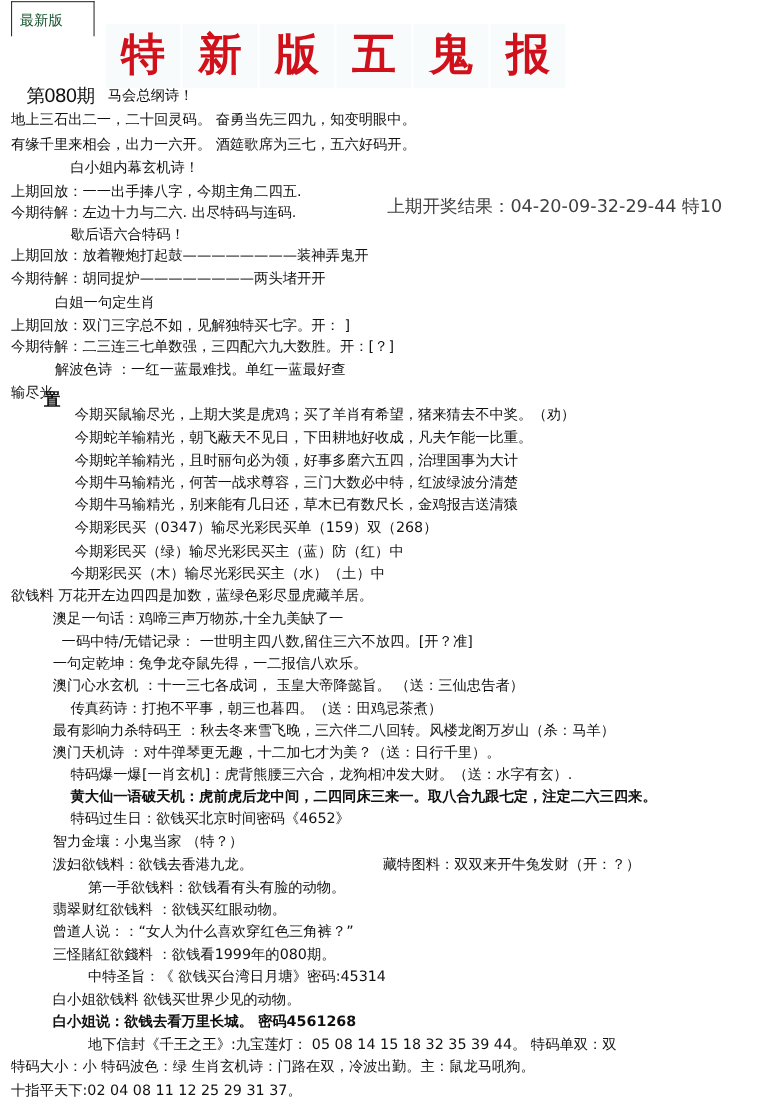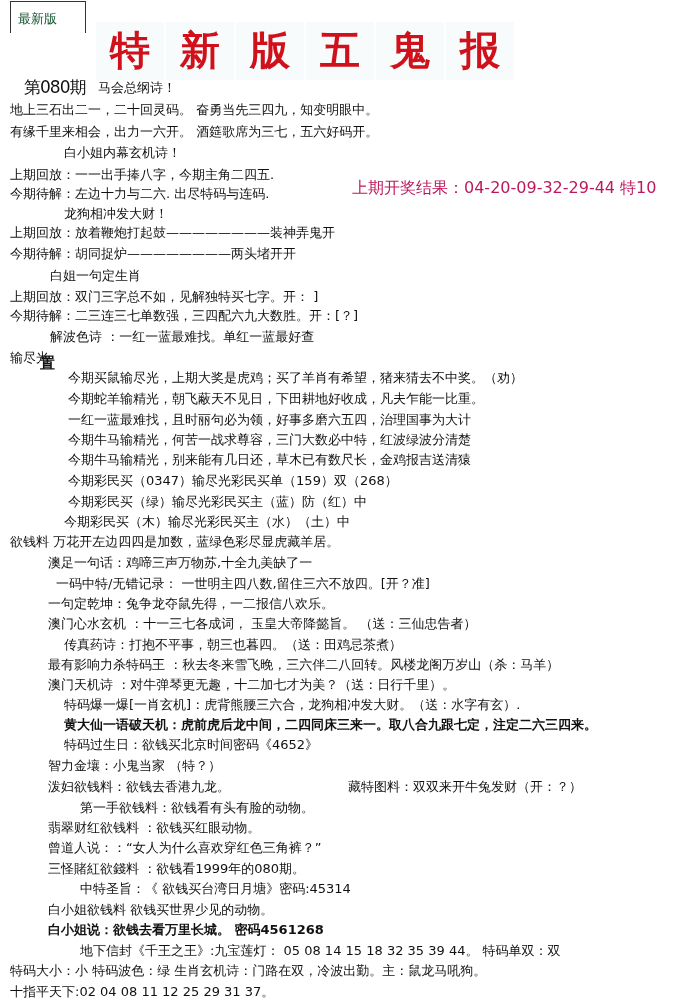--- a/index.html
+++ b/index.html
@@ -26,21 +26,21 @@
     font-size: 40px; line-height: 56px; color: #d0101a; font-weight: bold;
     background: #f7fbfb; margin-right: 2px;
   }
   .issue {
     position: absolute; left: 24px; top: 76px; font-size: 17px; font-weight: normal; letter-spacing: -1px;
   }
   .line {
     position: absolute; font-size: 13px; white-space: nowrap; line-height: 16px;
   }
   .result {
-    position: absolute; left: 352px; top: 178px; font-size: 16px; color: #be185d; white-space: nowrap;
+    position: absolute; left: 352px; top: 178px; font-size: 16px; color: #404040; white-space: nowrap;
   }
   .overlap-mark {
     position: absolute; left: 40px; top: 354px; font-size: 15px; font-weight: bold;
   }
 </style>
 </head>
 <body>
 
 <div class="badge-box">
   <span class="badge-text">最新版</span>
@@ -59,31 +59,31 @@
 
 <div class="result">上期开奖结果：04-20-09-32-29-44 特10</div>
 
 <div id="lines">
     <div class="line" style="left: 98px; top: 80px;">马会总纲诗！</div>
     <div class="line" style="left: 10px; top: 102px;">地上三石出二一，二十回灵码。 奋勇当先三四九，知变明眼中。</div>
     <div class="line" style="left: 10px; top: 124px;">有缘千里来相会，出力一六开。 酒筵歌席为三七，五六好码开。</div>
     <div class="line" style="left: 64px; top: 145px;">白小姐内幕玄机诗！</div>
     <div class="line" style="left: 10px; top: 167px;">上期回放：一一出手捧八字，今期主角二四五.</div>
     <div class="line" style="left: 10px; top: 186px;">今期待解：左边十力与二六. 出尽特码与连码.</div>
-    <div class="line" style="left: 64px; top: 206px;">龙狗相冲发大财！</div>
+    <div class="line" style="left: 64px; top: 206px;">歇后语六合特码！</div>
     <div class="line" style="left: 10px; top: 225px;">上期回放：放着鞭炮打起鼓————————装神弄鬼开</div>
     <div class="line" style="left: 10px; top: 246px;">今期待解：胡同捉炉————————两头堵开开</div>
     <div class="line" style="left: 50px; top: 268px;">白姐一句定生肖</div>
     <div class="line" style="left: 10px; top: 289px;">上期回放：双门三字总不如，见解独特买七字。开： ]</div>
     <div class="line" style="left: 10px; top: 308px;">今期待解：二三连三七单数强，三四配六九大数胜。开：[？]</div>
     <div class="line" style="left: 50px; top: 329px;">解波色诗 ：一红一蓝最难找。单红一蓝最好查</div>
     <div class="line" style="left: 10px; top: 350px;">输尽光</div>
     <div class="line" style="left: 68px; top: 370px;">今期买鼠输尽光，上期大奖是虎鸡；买了羊肖有希望，猪来猜去不中奖。（劝）</div>
     <div class="line" style="left: 68px; top: 391px;">今期蛇羊输精光，朝飞蔽天不见日，下田耕地好收成，凡夫乍能一比重。</div>
-    <div class="line" style="left: 68px; top: 412px;">一红一蓝最难找，且时丽句必为领，好事多磨六五四，治理国事为大计</div>
+    <div class="line" style="left: 68px; top: 412px;">今期蛇羊输精光，且时丽句必为领，好事多磨六五四，治理国事为大计</div>
     <div class="line" style="left: 68px; top: 432px;">今期牛马输精光，何苦一战求尊容，三门大数必中特，红波绿波分清楚</div>
     <div class="line" style="left: 68px; top: 452px;">今期牛马输精光，别来能有几日还，草木已有数尺长，金鸡报吉送清猿</div>
     <div class="line" style="left: 68px; top: 473px;">今期彩民买（0347）输尽光彩民买单（159）双（268）</div>
     <div class="line" style="left: 68px; top: 494px;">今期彩民买（绿）输尽光彩民买主（蓝）防（红）中</div>
     <div class="line" style="left: 64px; top: 514px; text-align: right;">今期彩民买（木）输尽光彩民买主（水）（土）中</div>
     <div class="line" style="left: 10px; top: 534px;">欲钱料           万花开左边四四是加数，蓝绿色彩尽显虎藏羊居。</div>
     <div class="line" style="left: 48px; top: 555px;">澳足一句话：鸡啼三声万物苏,十全九美缺了一</div>
     <div class="line" style="left: 56px; top: 576px;">一码中特/无错记录： 一世明主四八数,留住三六不放四。[开？准]</div>
     <div class="line" style="left: 48px; top: 596px;">一句定乾坤：兔争龙夺鼠先得，一二报信八欢乐。</div>
     <div class="line" style="left: 48px; top: 616px;">澳门心水玄机 ：十一三七各成词， 玉皇大帝降懿旨。 （送：三仙忠告者）</div>

